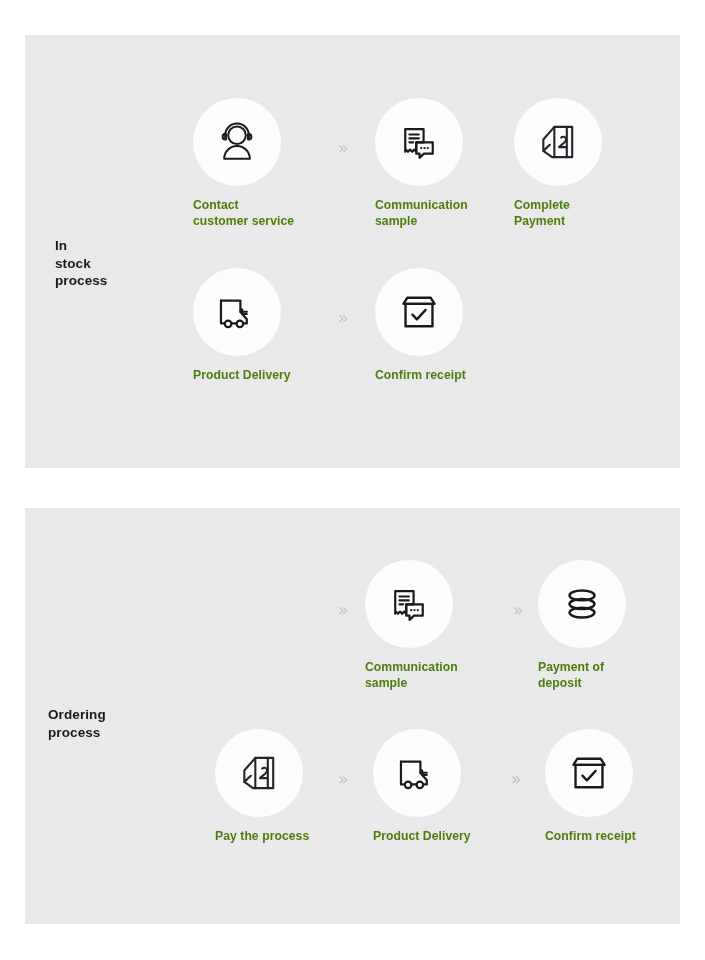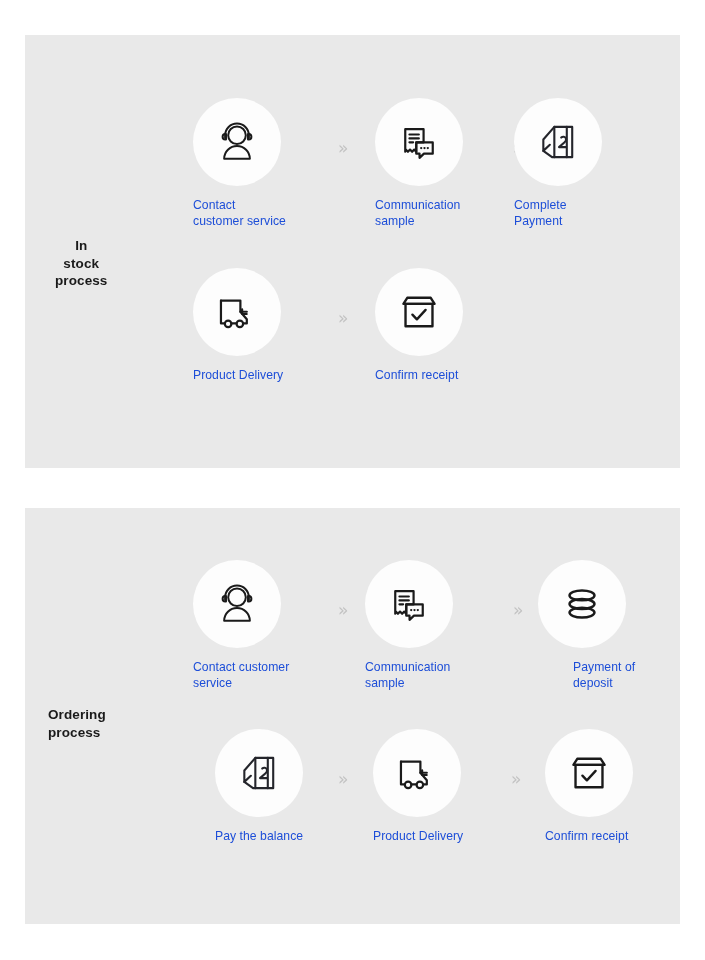--- a/index.html
+++ b/index.html
@@ -42,42 +42,42 @@
     border-radius: 50%;
     background: #fdfdfd;
     display: flex;
     align-items: center;
     justify-content: center;
   }
   .step-circle svg { display: block; }
   .step-label {
     margin-top: 12px;
     font-size: 12.2px;
-    font-weight: normal;
-    color: #1d4ed8;
+    font-weight: bold;
+    color: #4d7c0f;
     line-height: 15.5px;
     letter-spacing: 0.05px;
     white-space: pre-line;
   }
   .arrow {
     position: absolute;
     color: #c3c3c3;
     font-size: 17px;
     line-height: 1;
     letter-spacing: -2px;
     font-family: "DejaVu Sans", sans-serif;
     user-select: none;
   }
 </style>
 </head>
 <body>
 
 <div class="panel" id="panel-instock">
 
-  <div class="panel-label" style="left:30px; top:202px;text-align:center;">In
+  <div class="panel-label" style="left:30px; top:202px;">In
 stock
 process</div>
 
   <div class="step" style="left:168px; top:63px;">
     <div class="step-circle">
       <svg width="46" height="46" viewBox="0 0 48 48" fill="none" stroke="#1a1a1a" stroke-width="2.1" stroke-linecap="round" stroke-linejoin="round">
         <circle cx="24" cy="17" r="9.2"></circle>
         <path d="M11.6 19.5v-2.4a12.4 12.4 0 0 1 24.8 0v2.4"></path>
         <path d="M11.6 15.6c-1.5 0-2.6 1.3-2.6 2.9s1.1 2.9 2.6 2.9h.9v-5.8z"></path>
         <path d="M36.4 15.6c1.5 0 2.6 1.3 2.6 2.9s-1.1 2.9-2.6 2.9h-.9v-5.8z"></path>
@@ -148,33 +148,20 @@
     </div>
     <div class="step-label" style="width:150px;">Confirm receipt</div>
   </div>
 </div>
 
 <div class="panel" id="panel-ordering">
 
   <div class="panel-label" style="left:23px; top:198px;">Ordering
 process</div>
 
-  <div class="step" style="left:168px; top:52px;">
-    <div class="step-circle">
-      <svg width="46" height="46" viewBox="0 0 48 48" fill="none" stroke="#1a1a1a" stroke-width="2.1" stroke-linecap="round" stroke-linejoin="round">
-        <circle cx="24" cy="17" r="9.2"></circle>
-        <path d="M11.6 19.5v-2.4a12.4 12.4 0 0 1 24.8 0v2.4"></path>
-        <path d="M11.6 15.6c-1.5 0-2.6 1.3-2.6 2.9s1.1 2.9 2.6 2.9h.9v-5.8z"></path>
-        <path d="M36.4 15.6c1.5 0 2.6 1.3 2.6 2.9s-1.1 2.9-2.6 2.9h-.9v-5.8z"></path>
-        <path d="M10.6 41.5c0-7.4 6-13.4 13.4-13.4s13.4 6 13.4 13.4z"></path>
-      </svg>
-    </div>
-    <div class="step-label" style="width:150px;">Contact customer
-service</div>
-  </div>
 
   <div class="arrow" style="left:313px; top:94px;">»</div>
 
   <div class="step" style="left:340px; top:52px;">
     <div class="step-circle">
       <svg width="44" height="44" viewBox="0 0 48 48" fill="none" stroke="#1a1a1a" stroke-width="2.4" stroke-linecap="round" stroke-linejoin="round">
         <path d="M9 10h20v14.5H21v10l-2.2-2.2-2.3 2.4-2.3-2.4-2.3 2.4-2.3-2.4L9 34.5z"></path>
         <path d="M13.6 15.8h10.2M13.6 20.1h10.2M13.6 24.4h4"></path>
         <path d="M21 24.5h18v12.2h-9.6l-4.8 4.6v-4.6H21z"></path>
         <circle cx="26.4" cy="30.6" r="1.25" fill="#1a1a1a" stroke="none"></circle>
@@ -189,35 +176,35 @@
   <div class="arrow" style="left:488px; top:94px;">»</div>
 
   <div class="step" style="left:513px; top:52px;">
     <div class="step-circle">
       <svg width="44" height="44" viewBox="0 0 48 48" fill="none" stroke="#1a1a1a" stroke-width="2.7" stroke-linecap="round" stroke-linejoin="round">
         <ellipse cx="24" cy="14.6" rx="13.6" ry="5.4"></ellipse>
         <ellipse cx="24" cy="24.0" rx="13.6" ry="5.4"></ellipse>
         <ellipse cx="24" cy="33.4" rx="13.6" ry="5.4"></ellipse>
       </svg>
     </div>
-    <div class="step-label" style="width:130px;margin-left:35px;">Payment of
+    <div class="step-label" style="width:130px;">Payment of
 deposit</div>
   </div>
 
   <div class="step" style="left:190px; top:221px;">
     <div class="step-circle">
       <svg width="44" height="44" viewBox="0 0 48 48" fill="none" stroke="#24252b" stroke-width="2.3" stroke-linecap="round" stroke-linejoin="round">
         <path d="M20 7.5h19.5v33H20z"></path>
         <path d="M33.6 7.5v33"></path>
         <path d="M20 7.5l-12 13.8v12.4l7.1-6.6"></path>
         <path d="M8 33.7l9.5 6.8H20"></path>
         <path d="M27.5 19.2c1.6-1.5 4.2-1.2 5.1.7.8 1.7-.2 3.3-1.7 4.6l-5.8 5.1h7.6"></path>
       </svg>
     </div>
-    <div class="step-label" style="width:150px;">Pay the balance</div>
+    <div class="step-label" style="width:150px;">Pay the process</div>
   </div>
 
   <div class="arrow" style="left:313px; top:263px;">»</div>
 
   <div class="step" style="left:348px; top:221px;">
     <div class="step-circle">
       <svg width="44" height="44" viewBox="0 0 48 48" fill="none" stroke="#1a1a1a" stroke-width="2.4" stroke-linecap="round" stroke-linejoin="round">
         <path d="M6.5 11.5h21.2v12.2l7 8.2v4.6h-3.3"></path>
         <path d="M6.5 11.5v25h4.2"></path>
         <path d="M17.8 36.5h5.6"></path>

